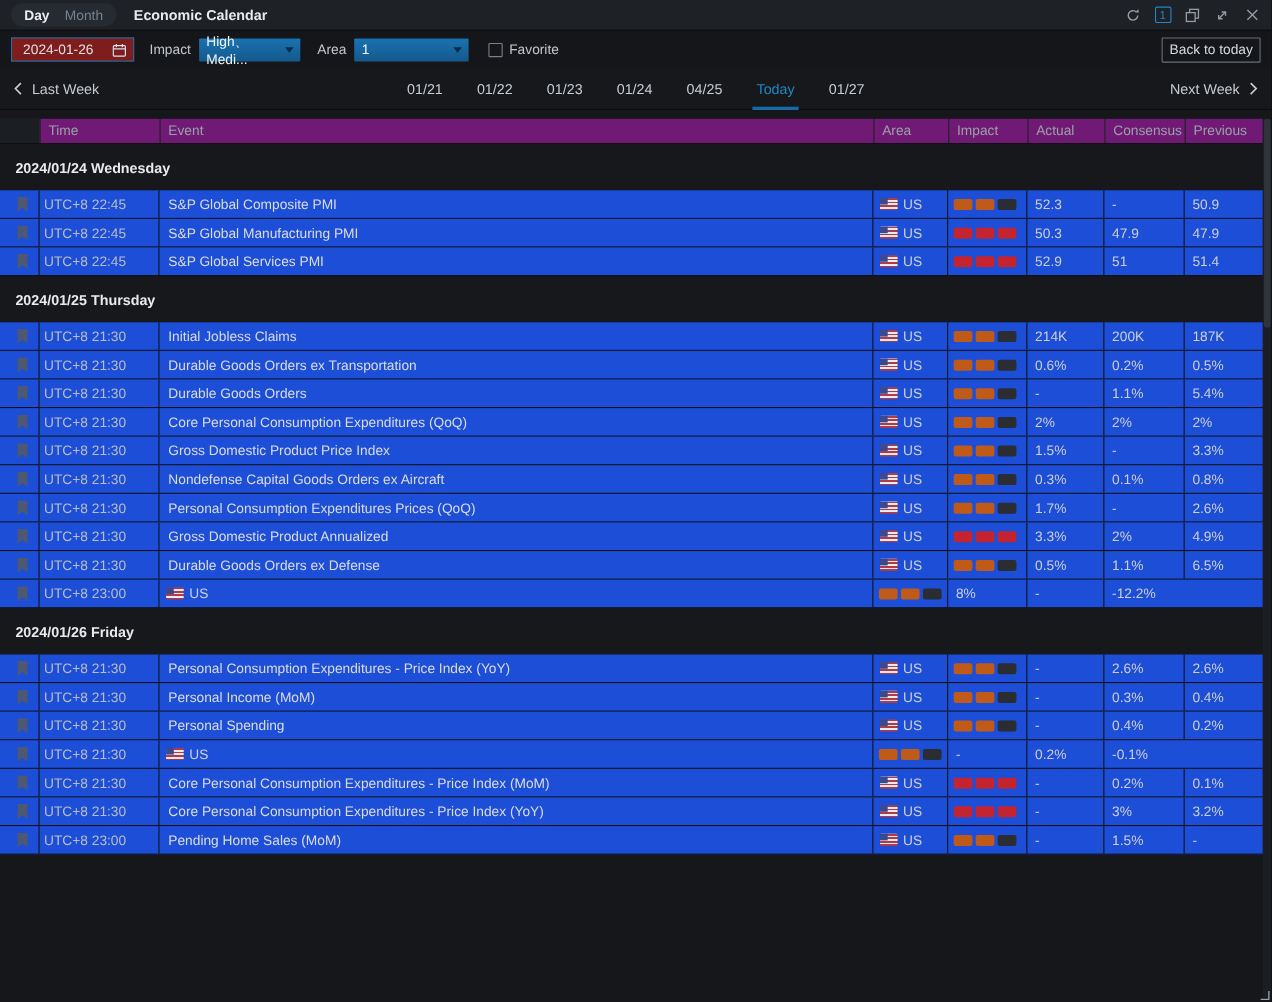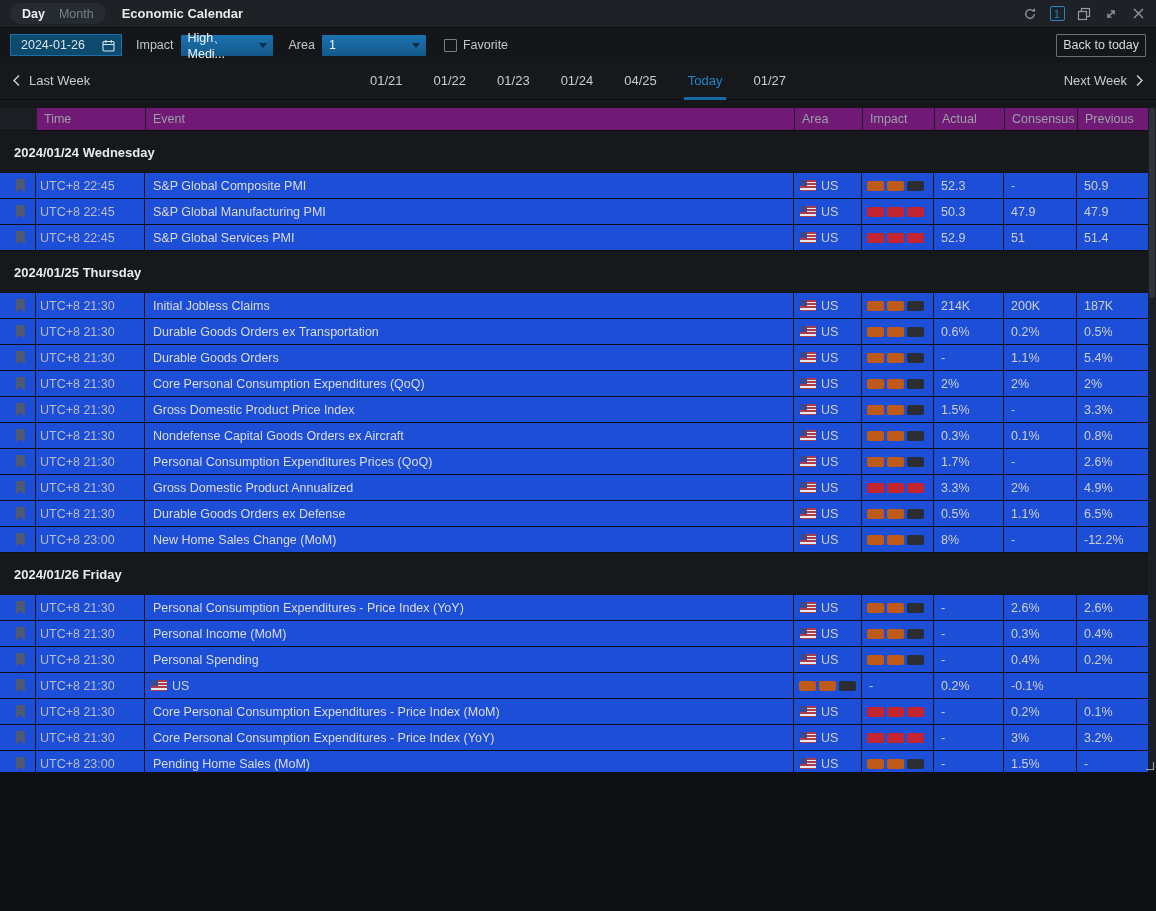--- a/index.html
+++ b/index.html
@@ -1,32 +1,32 @@
 <!DOCTYPE html>
 <html><head>
 <meta charset="utf-8">
 <style>
   * { margin:0; padding:0; box-sizing:border-box; }
   html,body { background:#0e1013; }
   body { font-family:"Liberation Sans","DejaVu Sans",sans-serif; }
-  .window { position:relative; width:1156px; height:772px; background:#15171b; overflow:hidden; color:#cfd3d8; font-size:12.5px; }
+  .window { position:relative; width:1156px; height:911px; background:#15171b; overflow:hidden; color:#cfd3d8; font-size:12.5px; }
 
   
   .titlebar { height:28px; background:#1e2126; display:flex; align-items:center; padding:0 10px; border-bottom:1px solid #0a0c0e; }
   .seg { display:flex; align-items:center; gap:14px; background:#262a31; border-radius:11px; height:21px; padding:0 12px; }
   .seg-btn { background:none; border:none; font-family:inherit; font-size:12.5px; color:#79818b; cursor:pointer; padding:0; }
   .seg-btn.active { color:#eceef0; font-weight:bold; }
   .title { margin-left:16px; font-weight:bold; font-size:13px; color:#e8eaec; }
   .tb-icons { margin-left:auto; display:flex; align-items:center; gap:11px; }
   .tb-ic { width:16px; height:16px; display:flex; align-items:center; justify-content:center; cursor:pointer; }
   .panel-num { width:15px; height:15px; border:1px solid #1e88c7; border-radius:2px; color:#1e88c7; font-size:10.5px; display:flex; align-items:center; justify-content:center; }
 
   
   .filterbar { height:34px; background:#14161a; display:flex; align-items:center; padding:0 10px; }
-  .datebox { width:112px; height:22px; border:1px solid #1d6fa5; background:#0c4a6e; display:flex; align-items:center; justify-content:space-between; padding:0 6px 0 10px; color:#dfe3e8; cursor:pointer; }
+  .datebox { width:112px; height:22px; border:1px solid #1d6fa5; background:#7f1d1d; display:flex; align-items:center; justify-content:space-between; padding:0 6px 0 10px; color:#dfe3e8; cursor:pointer; }
   .flabel { color:#c2c7cd; font-size:12.5px; }
   .lab-impact { margin-left:14px; }
   .dropdown { height:21px; background:linear-gradient(#1a72b0,#14598c); display:flex; align-items:center; justify-content:space-between; color:#f2f6f9; padding:0 6px 0 7px; margin-left:7px; cursor:pointer; border-radius:1px; }
   .dd-impact { width:92px; }
   .dd-area { width:104px; }
   .caret { width:0; height:0; border-left:4.5px solid transparent; border-right:4.5px solid transparent; border-top:5.5px solid #0a2d47; margin-left:6px; }
   .lab-area { margin-left:16px; }
   .checkbox { width:13px; height:13px; border:1px solid #787f88; border-radius:1px; margin-left:18px; cursor:pointer; background:transparent; }
   .lab-fav { margin-left:6px; }
   .back-btn { margin-left:auto; background:transparent; border:1px solid #6a7078; color:#d5d9dd; font-family:inherit; font-size:12.5px; height:23px; padding:0 6px; cursor:pointer; border-radius:1px; }
@@ -448,21 +448,20 @@
         </div>
         <div class="row">
           <div class="cell c0">
             <span style="display: flex; cursor: pointer;">
               <svg width="11" height="14" viewBox="0 0 11 14">
                 <path d="M1 0h9v13.5L5.5 9.9 1 13.5z" fill="#4e5870"></path>
               </svg>
             </span>
           </div>
           <div class="cell c1">UTC+8 23:00</div>
-          <div class="cell c2">New Home Sales Change (MoM)</div>
           <div class="cell c3">
             <span class="flag"></span>
             <span>US</span>
           </div>
           <div class="cell c4">
             <span class="bar m"></span>
             <span class="bar m"></span>
             <span class="bar"></span>
           </div>
           <div class="cell c5">8%</div>

